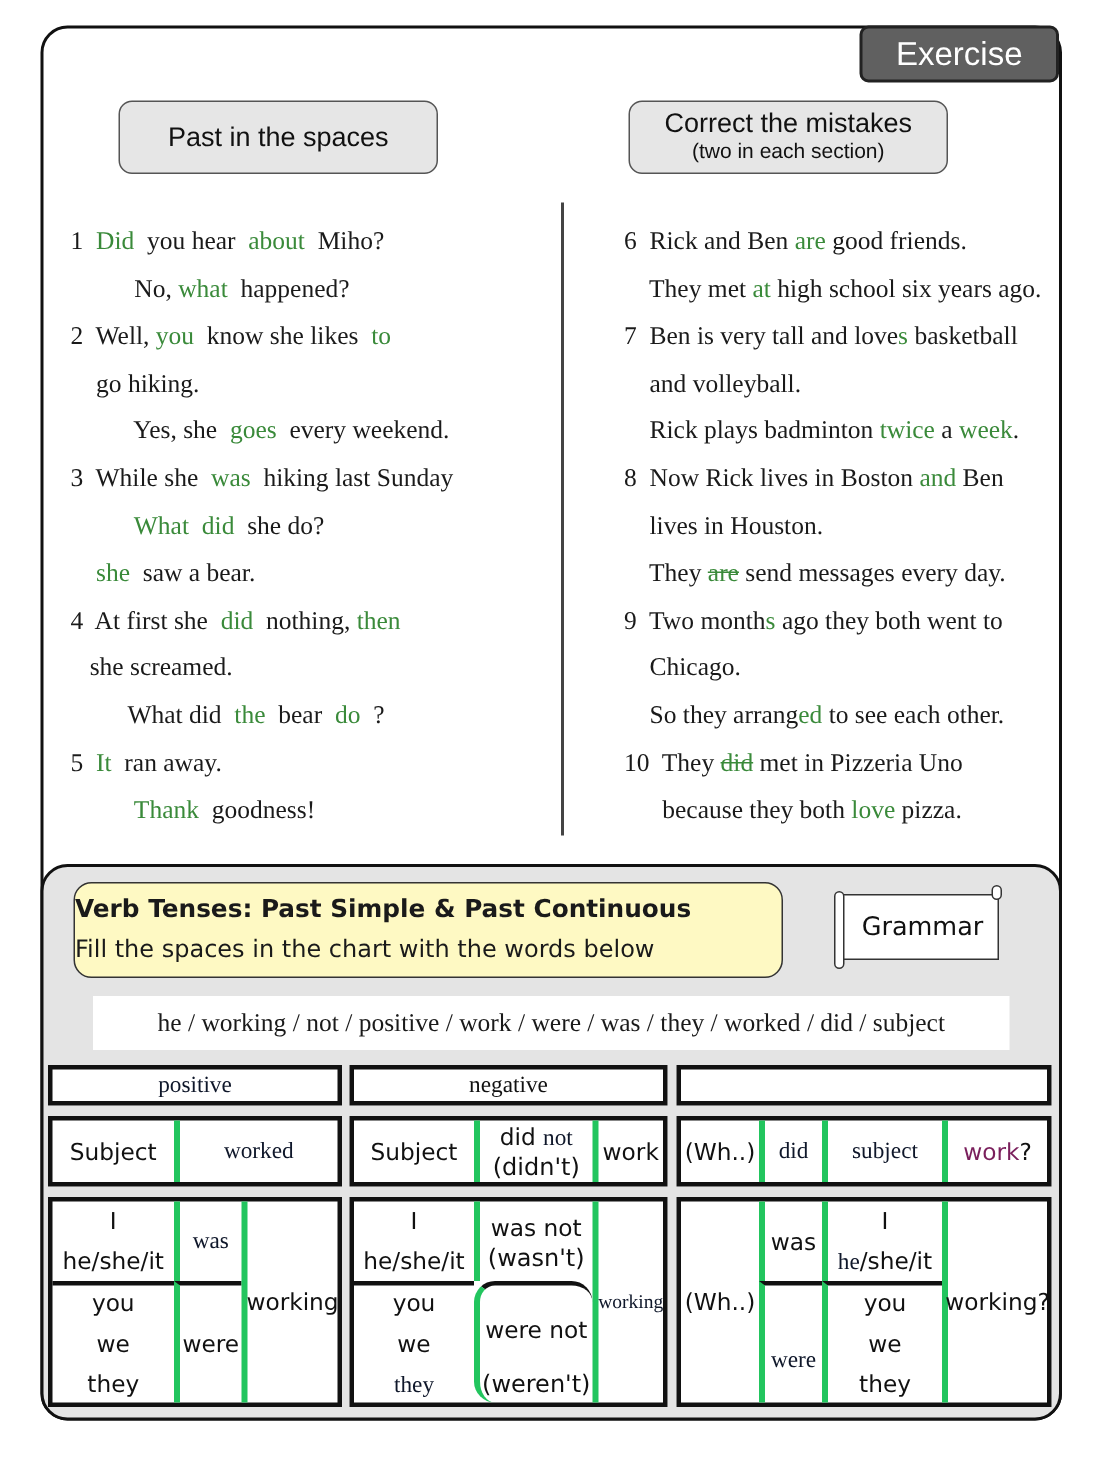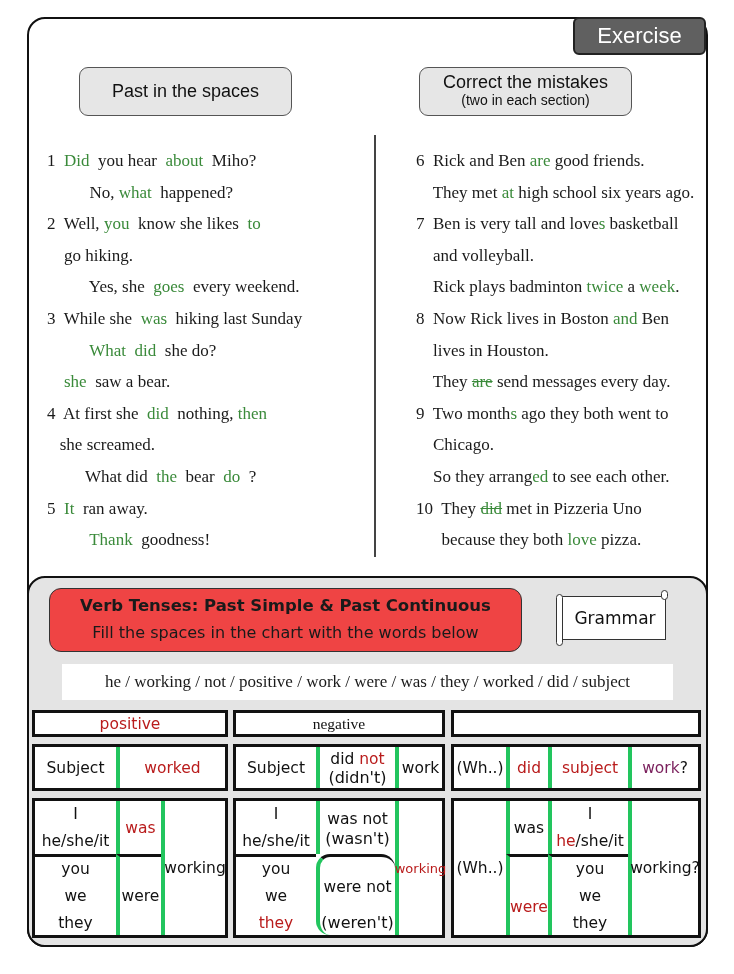--- a/index.html
+++ b/index.html
@@ -18,38 +18,38 @@
 
   .col { position: absolute; font-size: 17px; line-height: 31.6px; }
   .col-left { left: 47px; top: 145px; width: 320px; }
   .col-right { left: 392px; top: 145px; width: 315px; margin-left: 24px; }
   .ln { white-space: pre; height: 31.6px; }
   .g { color: #3a8a3a; }
   .strike { text-decoration: line-through; color: #3a8a3a; }
 
   .grammar-panel { position: absolute; left: 27px; top: 576px; width: 681px; height: 371px; background: #e4e4e4; border: 2px solid #111; border-radius: 18px; }
 
-  .title-box { position: absolute; left: 49px; top: 588px; width: 473px; height: 64px; background: #ef4444; border: 1.5px solid #333; border-radius: 12px; font-family: "DejaVu Sans", sans-serif; text-align: center; }
+  .title-box { position: absolute; left: 49px; top: 588px; width: 473px; height: 64px; background: #fef9c3; border: 1.5px solid #333; border-radius: 12px; font-family: "DejaVu Sans", sans-serif; text-align: left; }
   .title-box .t1 { font-size: 16.5px; font-weight: bold; margin-top: 6px; line-height: 22px; }
   .title-box .t2 { font-size: 16px; margin-top: 5px; line-height: 22px; }
 
   .scroll { position: absolute; left: 556px; top: 592px; width: 112px; height: 52px; }
   .scroll .body { position: absolute; left: 4px; top: 4px; width: 106px; height: 44px; background: #fff; border: 1.5px solid #333; }
   .scroll .roll-l { position: absolute; left: 0; top: 2px; width: 7px; height: 52px; background: #fff; border: 1.5px solid #333; border-radius: 4px; }
   .scroll .roll-r { position: absolute; right: 0; top: -2px; width: 7px; height: 10px; background: #fff; border: 1.5px solid #333; border-radius: 4px; }
   .scroll .label { position: absolute; left: 8px; top: 4px; width: 102px; height: 44px; line-height: 44px; text-align: center; font-family: "DejaVu Sans", sans-serif; font-size: 17px; color: #111; }
 
   .wordbank { position: absolute; left: 62px; top: 664px; width: 611px; height: 36px; background: #fff; font-size: 17px; text-align: center; line-height: 36px; }
 
   .tbl { position: absolute; border: 3px solid #111; background: #fff; }
   .cell { position: absolute; display: flex; align-items: center; justify-content: center; flex-direction: column; text-align: center; font-family: "DejaVu Sans", sans-serif; font-size: 15.5px; color: #111; }
   .serif { font-family: "Liberation Serif", serif; }
   .bl { border-left: 4px solid #22c55e; }
   .bt { border-top: 3px solid #111; }
-  .p { color: #b91c1c; }
+  .p { color: #0f172a; font-family: Liberation Serif, serif; }
   .small { font-size: 16px; }
   .stack span { display: block; line-height: 27px; }
 </style>
 </head>
 <body>
 
 <div class="frame"></div>
 <div class="exercise-tab">Exercise</div>
 
 <div class="pill pill-fill">Past in the spaces</div>

